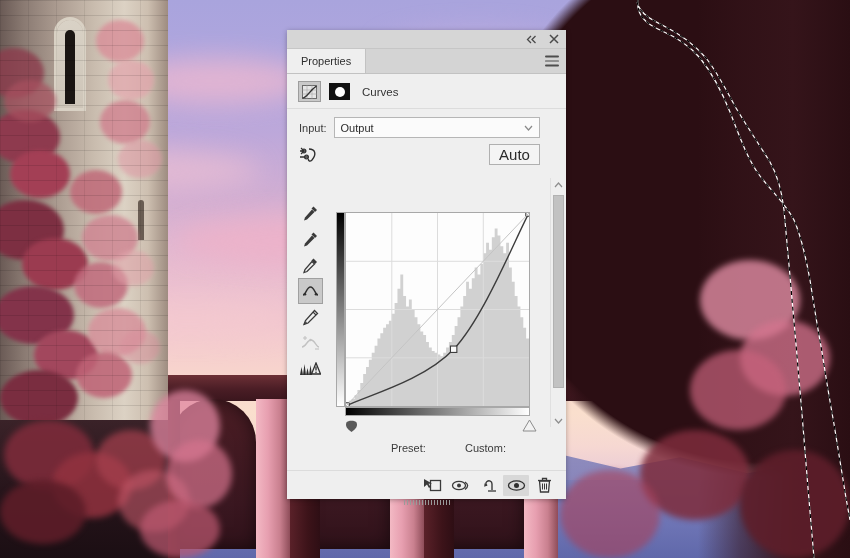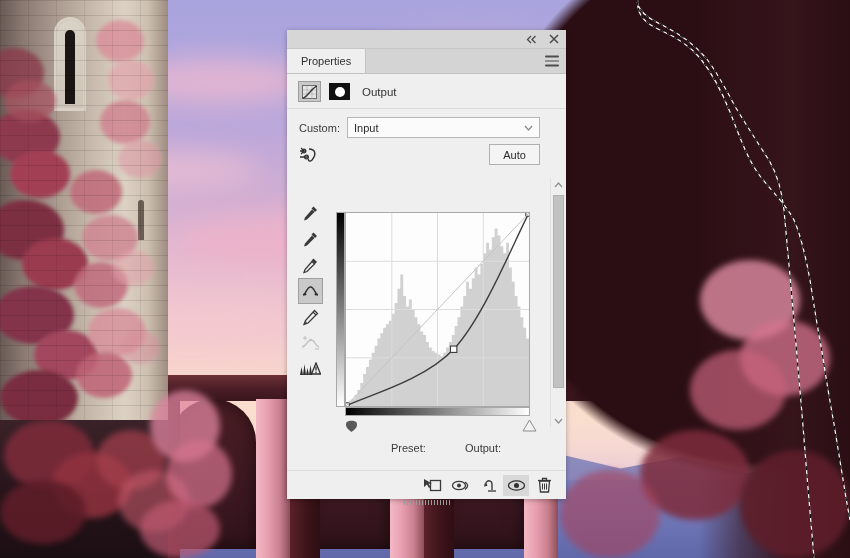--- a/index.html
+++ b/index.html
@@ -206,21 +206,21 @@
     display:flex;align-items:center;padding:0 6px;font-size:11px;color:#2b2b2b;
     cursor:pointer;position:relative;justify-content:space-between;
   }
   .dropdown .chev{font-size:8px;color:#8a8a8a;}
 
   .channel-row{display:flex;align-items:center;gap:8px;padding:6px 26px 0 11px;}
   .tat-icon{width:21px;height:19px;display:flex;align-items:center;justify-content:center;cursor:pointer;}
   .channel-dd{width:142px;}
   .auto-btn{
     width:49px;height:19px;background:#f4f4f4;border:1px solid #b0b0b0;
-    font-size:11px;color:#2b2b2b;display:flex;align-items:center;justify-content:center;
+    font-size:15px;color:#2b2b2b;display:flex;align-items:center;justify-content:center;
     cursor:pointer;margin-left:auto;
   }
 
   
   .tool-col{
     position:absolute;left:11px;top:126px;width:23px;
     display:flex;flex-direction:column;gap:0;
   }
   .tool-btn{
     width:23px;height:24px;display:flex;align-items:center;justify-content:center;
@@ -409,27 +409,27 @@
         <svg width="15" height="14" viewBox="0 0 15 14">
           <rect x="0.5" y="0.5" width="14" height="13" fill="#e6e6e6" stroke="#6b6b6b"></rect>
           <path d="M0.5 5 H14.5 M0.5 9 H14.5 M5 0.5 V13.5 M10 0.5 V13.5" stroke="#adadad" stroke-width="0.7"></path>
           <path d="M0.5 13.5 L14.5 0.5" stroke="#9a9a9a" stroke-width="0.7"></path>
           <path d="M0.5 13 C5 13 7 6 14.5 1" fill="none" stroke="#2f2f2f" stroke-width="1.3"></path>
         </svg>
       </div>
       <div class="mask-thumb">
           <i></i>
         </div>
-      <div class="adj-title">Output</div>
+      <div class="adj-title">Curves</div>
     </div>
 
     <div class="preset-row">
-      <div class="preset-label">Custom:</div>
+      <div class="preset-label">Input:</div>
       <div class="dropdown">
-        <span>Input</span>
+        <span>Output</span>
         <span class="chev">
           <svg width="9" height="6" viewBox="0 0 9 6">
               <path d="M1 1 L4.5 5 L8 1" fill="none" stroke="#8a8a8a" stroke-width="1.2"></path>
             </svg>
         </span>
       </div>
     </div>
 
     <div class="channel-row">
       <div class="tat-icon">
@@ -535,21 +535,21 @@
         </svg>
       </div>
     </div>
 
     <div class="io-row">
       <div class="io-input">
         <span>Preset:</span>
         <span></span>
       </div>
       <div class="io-output">
-        <span>Output:</span>
+        <span>Custom:</span>
         <span></span>
       </div>
     </div>
 
     <div class="vscroll">
       <div class="scroll-arrow">
         <svg width="9" height="6" viewBox="0 0 9 6">
             <path d="M1 5 L4.5 1 L8 5" fill="none" stroke="#8e8e8e" stroke-width="1.2"></path>
           </svg>
       </div>

